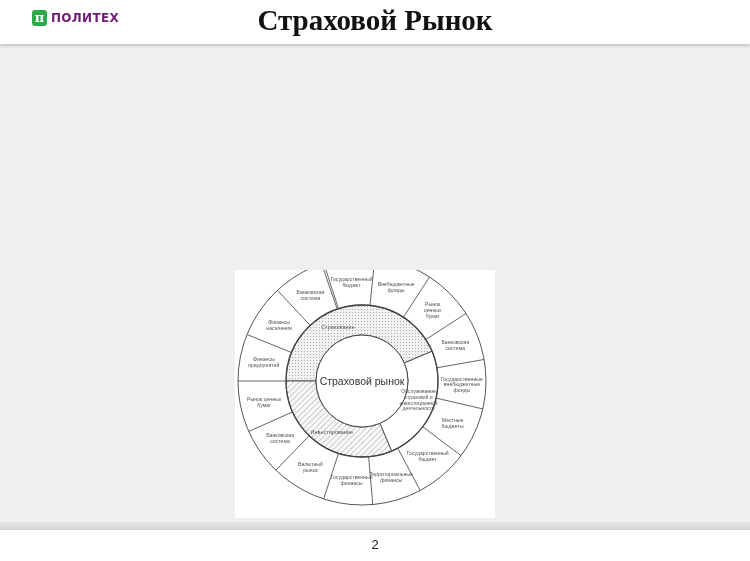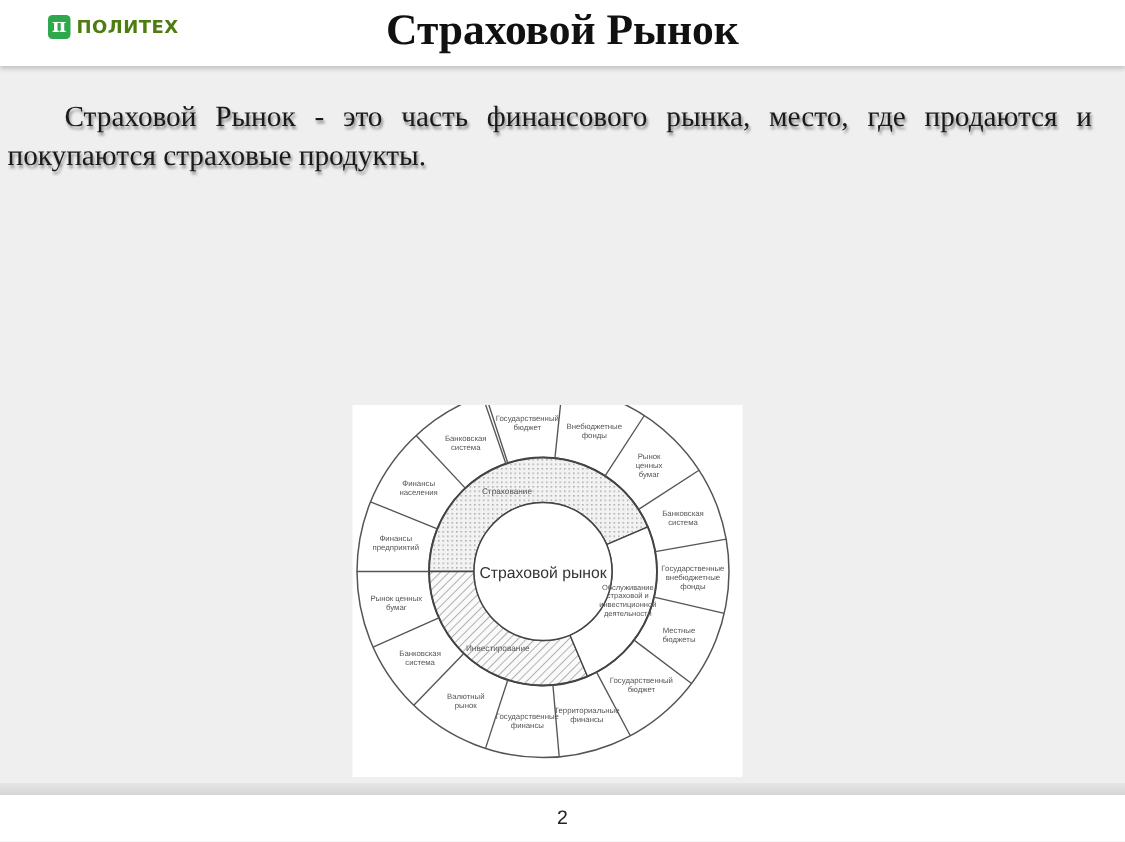--- a/index.html
+++ b/index.html
@@ -1,20 +1,20 @@
 <!DOCTYPE html>
 <html><head>
 <meta charset="utf-8">
 <style>
   html, body { margin:0; padding:0; }
   body { width:750px; height:561px; background:#ffffff; position:relative; overflow:hidden; font-family:"Liberation Serif", serif; }
   .header { position:absolute; left:0; top:0; width:750px; height:44px; background:#ffffff; box-shadow:0 2px 3px rgba(0,0,0,0.18); z-index:2; }
   .logo { position:absolute; left:32px; top:10px; display:flex; align-items:center; }
   .logo-mark { width:15px; height:16px; background:#2ea84a; border-radius:3px; color:#fff; font-family:"DejaVu Serif", serif; font-weight:bold; font-size:13px; line-height:16px; text-align:center; }
-  .logo-text { margin-left:4px; font-family:"DejaVu Sans", sans-serif; font-weight:bold; font-size:12px; letter-spacing:0.3px; color:#4d7c0f; }
+  .logo-text { margin-left:4px; font-family:"DejaVu Sans", sans-serif; font-weight:bold; font-size:12px; letter-spacing:0.3px; color:#701a75; }
   .title { position:absolute; left:0; width:750px; top:4px; text-align:center; font-family:"Liberation Serif", serif; font-weight:bold; font-size:29px; color:#111; }
   .content { position:absolute; left:0; top:44px; width:750px; height:486px; background:#efefef; }
   .content-bottom { position:absolute; left:0; top:522px; width:750px; height:8px; background:linear-gradient(#e6e6e6,#d6d6d6); }
   .text { position:absolute; left:5px; top:22px; width:723px; font-size:19.5px; line-height:25.5px; color:#1a1a1a; text-align:justify; text-shadow:1px 2px 2px rgba(0,0,0,0.45); }
   .text p { margin:0; text-indent:38px; }
   .diagram { position:absolute; left:235px; top:226px; width:260px; height:248px; background:#ffffff; }
   .diagram svg { display:block; }
   .page-num { position:absolute; left:0; width:750px; top:537px; text-align:center; font-family:"Liberation Sans", sans-serif; font-size:13px; color:#222; }
   .lbl { font-family:"Liberation Sans", sans-serif; fill:#555; }
 </style>
@@ -24,21 +24,20 @@
 <div class="header">
   <div class="logo">
     <div class="logo-mark">π</div>
     <div class="logo-text">ПОЛИТЕХ</div>
   </div>
   <div class="title">Страховой Рынок</div>
 </div>
 
 <div class="content">
   <div class="text">
-    <p>Страховой Рынок - это часть финансового рынка, место, где продаются и покупаются страховые продукты.</p>
   </div>
 
   <div class="diagram">
     <svg id="diag" width="260" height="248" viewBox="0 0 260 248">
         <defs>
           <pattern id="dots" width="3" height="3" patternUnits="userSpaceOnUse">
             <rect width="3" height="3" fill="#f2f2f2"></rect>
             <rect width="1" height="1" fill="#aaa"></rect>
           </pattern>
           <pattern id="hatch" width="4" height="4" patternUnits="userSpaceOnUse" patternTransform="rotate(45)">

